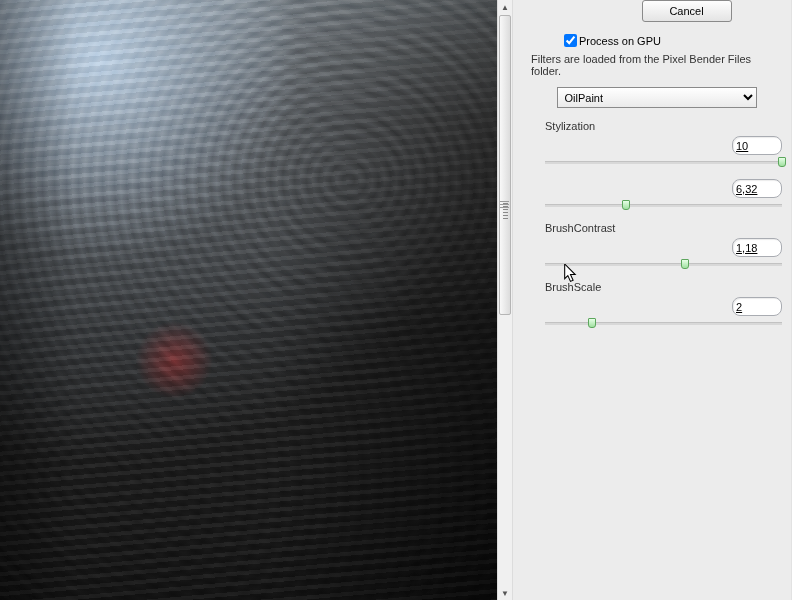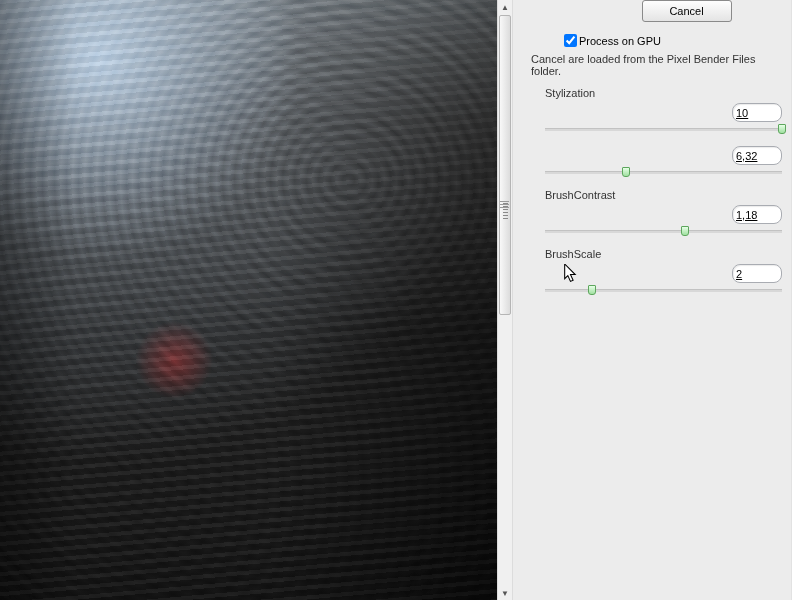--- a/index.html
+++ b/index.html
@@ -239,22 +239,27 @@
 
     <div class="btn-row">
       <button class="dlg">Cancel</button>
     </div>
 
     <div class="chk-row">
       <input type="checkbox" checked="" style="">
       <span>Process on GPU</span>
     </div>
 
-    <div class="info">Cancel are loaded from the Pixel Bender Files folder.</div>
-
+    <div class="info">Filters are loaded from the Pixel Bender Files folder.</div>
+
+    <div class="select-row">
+      <select class="filter">
+        <option>OilPaint</option>
+      </select>
+    </div>
 
     <div class="param">
       <div class="label">Stylization</div>
       <div class="value-row">
         <input class="num" value="10" style="">
       </div>
       <div class="slider">
         <div class="track"></div>
         <div class="handle" style="left:100%"></div>
       </div>

